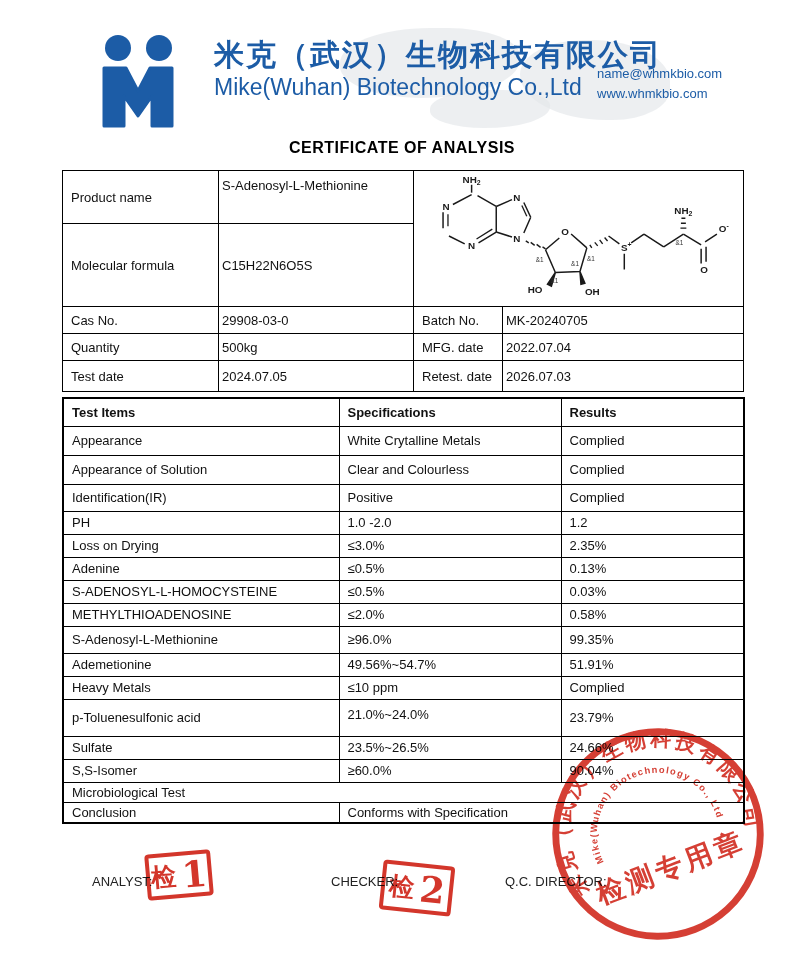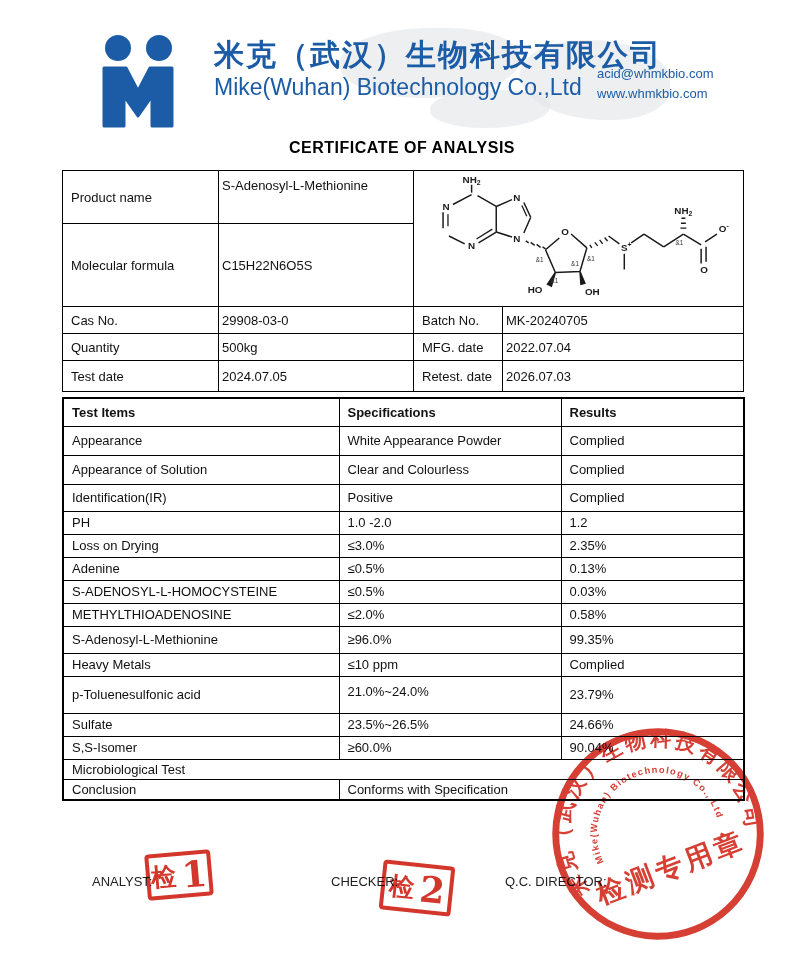--- a/index.html
+++ b/index.html
@@ -58,21 +58,21 @@
     <circle cx="67" cy="16" r="13" fill="#1c5ca6"></circle>
     <path fill="#1c5ca6" stroke="#1c5ca6" stroke-width="3" stroke-linejoin="round" d="M12,36 L34,36 L46,59 L58,36 L80,36 L80,94 L60,94 L60,64 L46,84 L32,64 L32,94 L12,94 Z"></path>
   </svg>
 
   <div class="brand">
     <div class="cn" style="color:#1c5ca6">米克（武汉）生物科技有限公司</div>
     <div class="en" style="color:#1c5ca6">Mike(Wuhan) Biotechnology Co.,Ltd</div>
   </div>
 
   <div class="contact" style="color:#1c5ca6">
-    <div>acid@whmkbio.com</div>
+    <div>name@whmkbio.com</div>
     <div>www.whmkbio.com</div>
   </div>
 
   <div class="title">CERTIFICATE OF ANALYSIS</div>
 
   <table class="info-table">
     <colgroup>
         <col style="width:156px">
         <col style="width:195px">
         <col style="width:89px">
@@ -168,21 +168,21 @@
     <thead>
       <tr style="height:28px">
         <th>Test Items</th>
         <th>Specifications</th>
         <th>Results</th>
       </tr>
     </thead>
     <tbody>
         <tr style="height: 29px;">
           <td>Appearance</td>
-          <td>White Appearance Powder</td>
+          <td>White Crytalline Metals</td>
           <td>Complied</td>
         </tr>
         <tr style="height: 29px;">
           <td>Appearance of Solution</td>
           <td>Clear and Colourless</td>
           <td>Complied</td>
         </tr>
         <tr style="height: 27px;">
           <td>Identification(IR)</td>
           <td>Positive</td>
@@ -210,20 +210,25 @@
         </tr>
         <tr style="height: 23px;">
           <td>METHYLTHIOADENOSINE</td>
           <td>≤2.0%</td>
           <td>0.58%</td>
         </tr>
         <tr style="height: 27px;">
           <td>S-Adenosyl-L-Methionine</td>
           <td>≥96.0%</td>
           <td>99.35%</td>
+        </tr>
+        <tr style="height: 23px;">
+          <td>Ademetionine</td>
+          <td>49.56%~54.7%</td>
+          <td>51.91%</td>
         </tr>
         <tr style="height: 23px;">
           <td>Heavy Metals</td>
           <td>≤10 ppm</td>
           <td>Complied</td>
         </tr>
         <tr style="height: 37px; margin-top: 44px;">
           <td>p-Toluenesulfonic acid</td>
           <td class="topalign">21.0%~24.0%</td>
           <td>23.79%</td>

